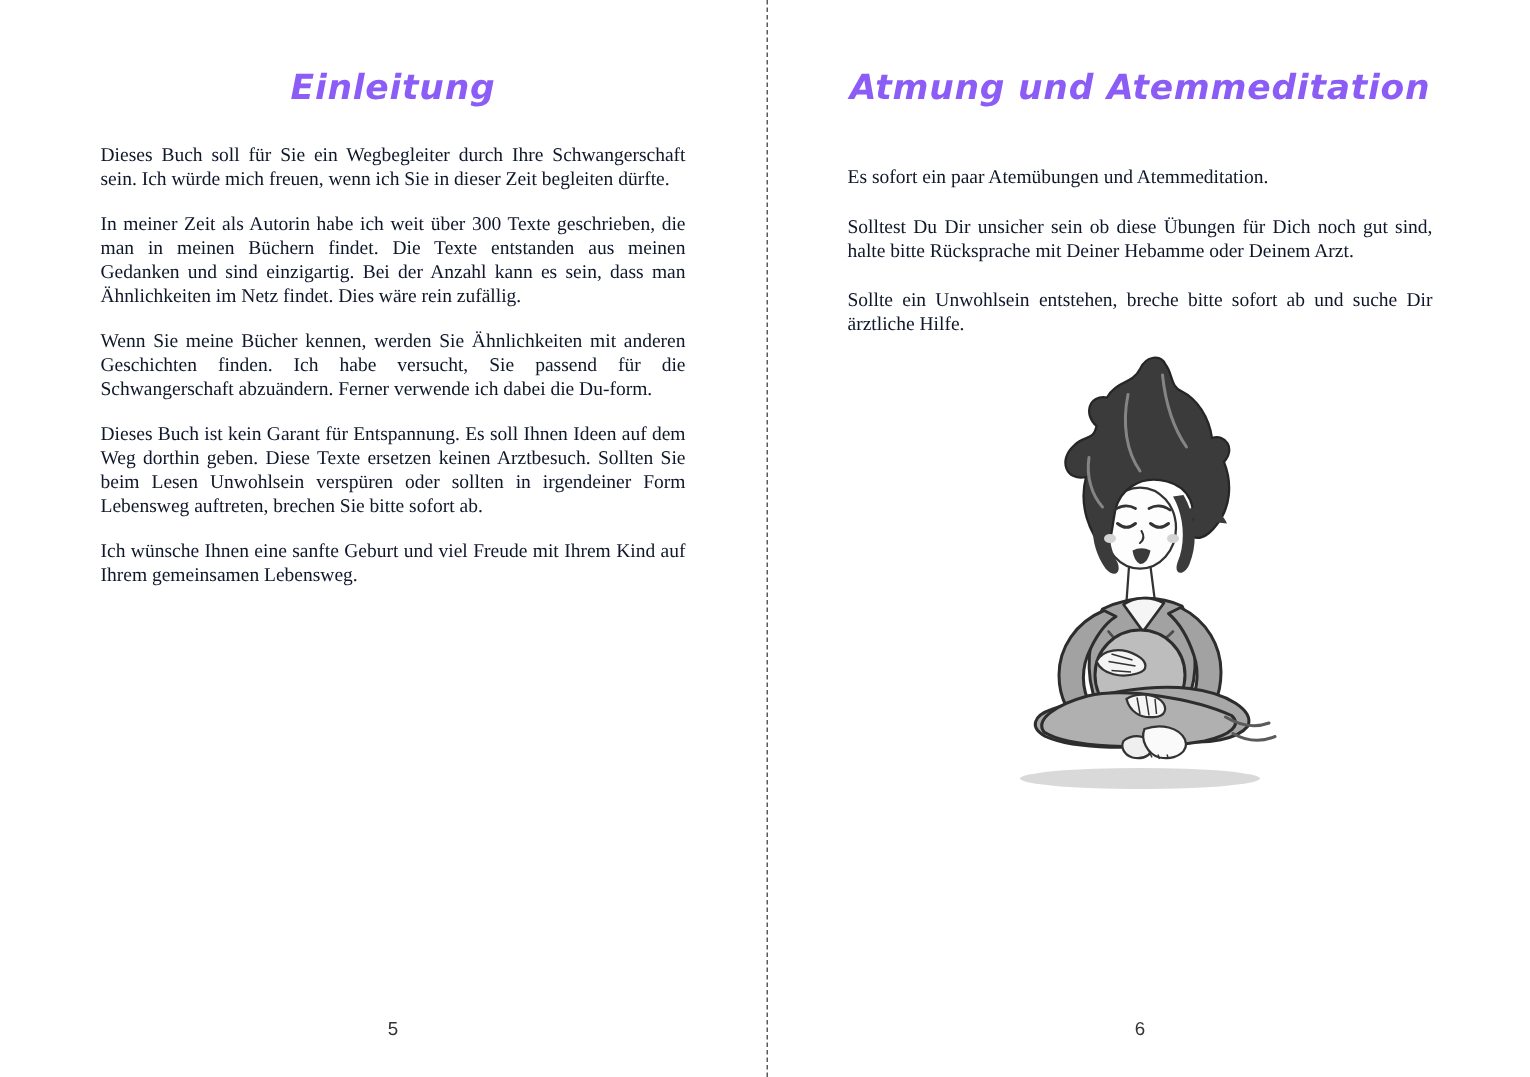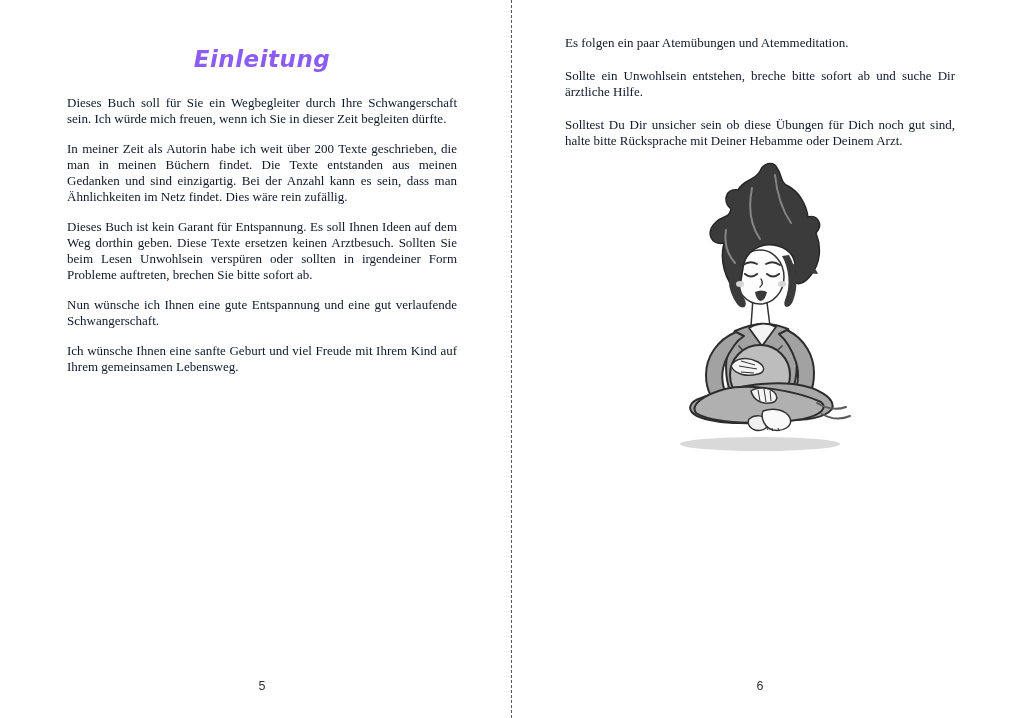--- a/index.html
+++ b/index.html
@@ -81,34 +81,35 @@
 </style>
 </head>
 <body>
 
 <div class="spread">
 
   <div class="page left">
     <h1 class="page-title">Einleitung</h1>
     <div class="body-text">
       <p>Dieses Buch soll für Sie ein Wegbegleiter durch Ihre Schwan­gerschaft sein. Ich würde mich freuen, wenn ich Sie in dieser Zeit begleiten dürfte.</p>
-      <p>In meiner Zeit als Autorin habe ich weit über 200 Texte ge­schrieben, die man in meinen Büchern findet. Die Texte ent­standen aus meinen Gedanken und sind einzigartig. Bei der Anzahl kann es sein, dass man Ähnlichkeiten im Netz findet. Dies wäre rein zufällig.</p>
-      <p>Dieses Buch ist kein Garant für Entspannung. Es soll Ihnen Ideen auf dem Weg dorthin geben. Diese Texte ersetzen kei­nen Arztbesuch. Sollten Sie beim Lesen Unwohlsein verspüren oder sollten in irgendeiner Form Probleme auftreten, brechen Sie bitte sofort ab.</p>
-      <p>Nun wünsche ich Ihnen eine gute Entspannung und eine gut verlaufende Schwangerschaft.</p>
+      <p>In meiner Zeit als Autorin habe ich weit über 300 Texte ge­schrieben, die man in meinen Büchern findet. Die Texte ent­standen aus meinen Gedanken und sind einzigartig. Bei der Anzahl kann es sein, dass man Ähnlichkeiten im Netz findet. Dies wäre rein zufällig.</p>
+      <p>Wenn Sie meine Bücher kennen, werden Sie Ähnlichkeiten mit anderen Geschichten finden. Ich habe versucht, Sie passend für die Schwangerschaft abzuändern. Ferner verwende ich da­bei die Du-form.</p>
+      <p>Dieses Buch ist kein Garant für Entspannung. Es soll Ihnen Ideen auf dem Weg dorthin geben. Diese Texte ersetzen kei­nen Arztbesuch. Sollten Sie beim Lesen Unwohlsein verspüren oder sollten in irgendeiner Form Lebensweg auftreten, brechen Sie bitte sofort ab.</p>
       <p>Ich wünsche Ihnen eine sanfte Geburt und viel Freude mit Ih­rem Kind auf Ihrem gemeinsamen Lebensweg.</p>
     </div>
   </div>
 
   <div class="page-divider"></div>
 
   <div class="page right">
+    <h1 class="page-title">Atmung und Atemmeditation</h1>
     <div class="body-text">
-      <p>Es folgen ein paar Atemübungen und Atemmeditation.</p>
+      <p>Es sofort ein paar Atemübungen und Atemmeditation.</p>
+      <p>Solltest Du Dir unsicher sein ob diese Übungen für Dich noch gut sind, halte bitte Rücksprache mit Deiner Hebamme oder Deinem Arzt.</p>
       <p>Sollte ein Unwohlsein entstehen, breche bitte sofort ab und su­che Dir ärztliche Hilfe.</p>
-      <p>Solltest Du Dir unsicher sein ob diese Übungen für Dich noch gut sind, halte bitte Rücksprache mit Deiner Hebamme oder Deinem Arzt.</p>
     </div>
 
     <div class="illustration-wrap">
       <svg width="190" height="295" viewBox="0 0 190 295" xmlns="http://www.w3.org/2000/svg">
 
         <ellipse cx="95" cy="284" rx="80" ry="7" fill="#d9d9d9"></ellipse>
 
         <path d="M 88 138 L 86 166 L 105 166 L 101 135 Z" fill="#ffffff" stroke="#333333" stroke-width="1.5"></path>
 
         <path d="M 70 171 C 60 190, 58 214, 66 234 L 126 234 C 135 214, 133 190, 123 169 C 105 161, 87 163, 70 171 Z" fill="#a2a2a2" stroke="#2d2d2d" stroke-width="2" stroke-linejoin="round"></path>

